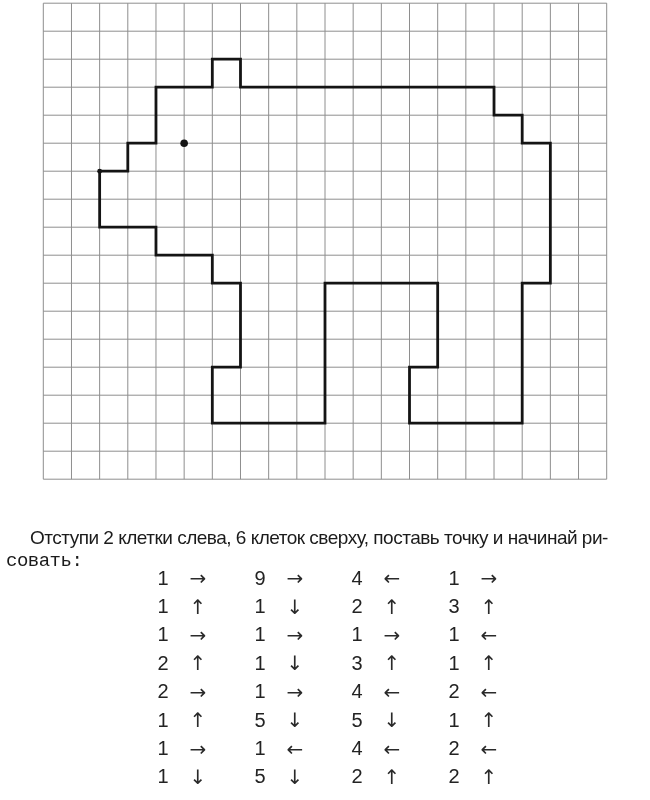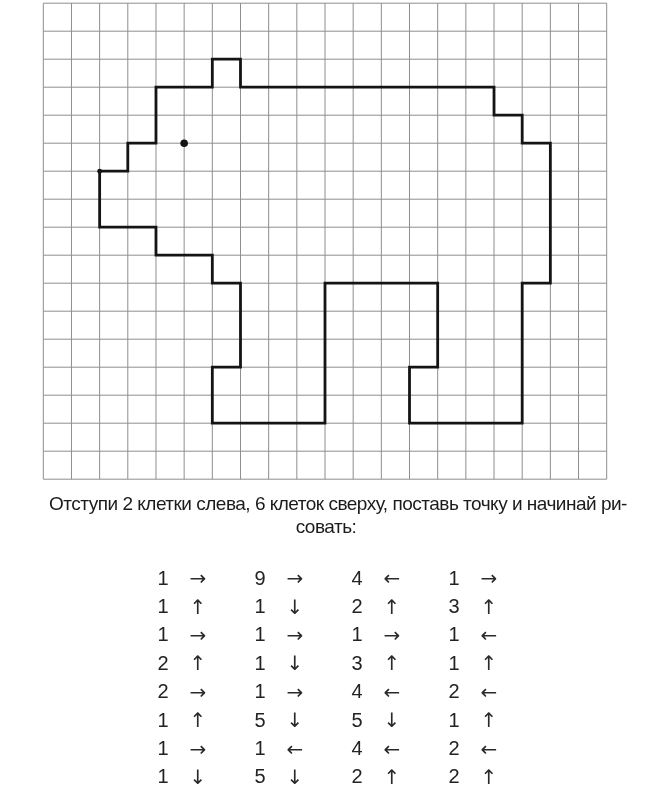--- a/index.html
+++ b/index.html
@@ -17,34 +17,34 @@
   }
   .grid-svg {
     position: absolute;
     left: 0;
     top: 0;
     display: block;
   }
   .instruction {
     position: absolute;
     left: 6px;
-    top: 493px;
+    top: 527px;
     width: 640px;
     font-size: 19px;
     line-height: 22.5px;
     letter-spacing: -0.5px;
     color: #1b1b1b;
-    text-align: center;
   }
   .instr-line1 {
     text-indent: 24px;
     white-space: nowrap;
   }
   .instr-line2 {
     white-space: nowrap;
+    font-family: Liberation Mono, monospace;
   }
   .dictation {
     position: absolute;
     left: 151px;
     top: 564px;
     display: grid;
     grid-template-columns: repeat(4, 62px);
     column-gap: 35px;
     grid-auto-rows: 28.4px;
   }

